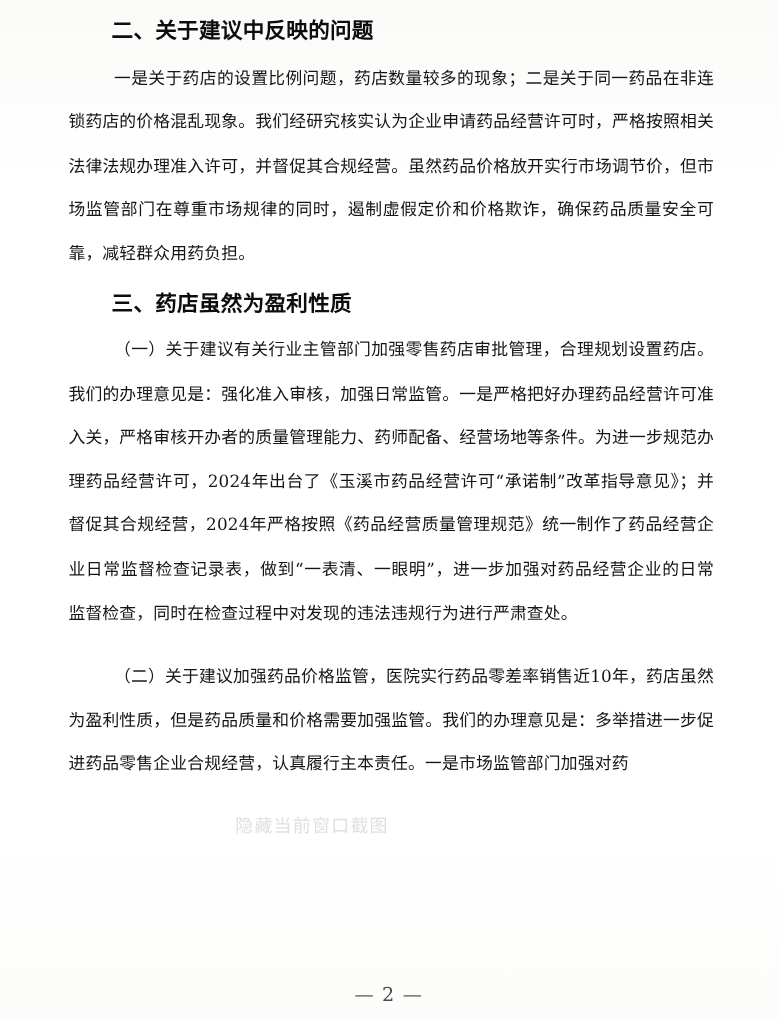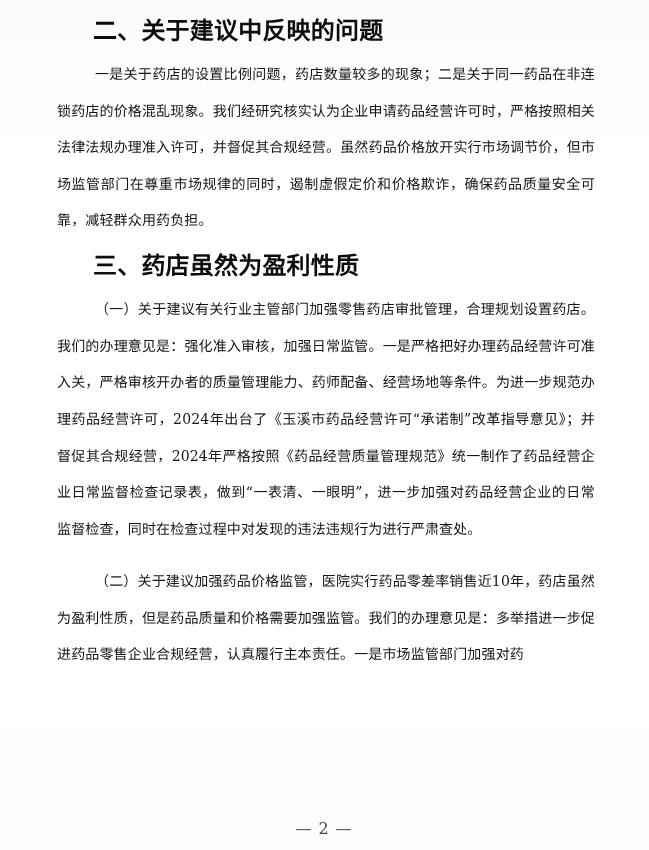--- a/index.html
+++ b/index.html
@@ -38,21 +38,21 @@
     z-index: 2;
     padding: 0 54px 0 57px;
     box-sizing: border-box;
     width: 649px;
   }
 
   
   .heading {
     font-family: "DejaVu Sans", "Liberation Sans", sans-serif;
     font-weight: 700;
-    font-size: 24px;
+    font-size: 18px;
     line-height: 1.42;
     color: #0d0d0d;
     text-indent: 36px;
     letter-spacing: 0.2px;
     margin: 0;
     white-space: nowrap;
   }
 
   .h-gap-top-1 { padding-top: 14px; }
   .h-gap-top-2 { padding-top: 10px; }
@@ -120,18 +120,19 @@
     <p class="para para-gap">一是关于药店的设置比例问题，药店数量较多的现象；二是关于同一药品在非连锁药店的价格混乱现象。我们经研究核实认为企业申请药品经营许可时，严格按照相关法律法规办理准入许可，并督促其合规经营。虽然药品价格放开实行市场调节价，但市场监管部门在尊重市场规律的同时，遏制虚假定价和价格欺诈，确保药品质量安全可靠，减轻群众用药负担。</p>
 
     <h2 class="heading h-gap-top-2">三、药店虽然为盈利性质</h2>
 
     <p class="para para-gap">（一）关于建议有关行业主管部门加强零售药店审批管理，合理规划设置药店。我们的办理意见是：强化准入审核，加强日常监管。一是严格把好办理药品经营许可准入关，严格审核开办者的质量管理能力、药师配备、经营场地等条件。为进一步规范办理药品经营许可，2024年出台了《玉溪市药品经营许可“承诺制”改革指导意见》；并督促其合规经营，2024年严格按照《药品经营质量管理规范》统一制作了药品经营企业日常监督检查记录表，做到“一表清、一眼明”，进一步加强对药品经营企业的日常监督检查，同时在检查过程中对发现的违法违规行为进行严肃查处。</p>
 
     <p class="para para-gap-lg">（二）关于建议加强药品价格监管，医院实行药品零差率销售近10年，药店虽然为盈利性质，但是药品质量和价格需要加强监管。我们的办理意见是：多举措进一步促进药品零售企业合规经营，认真履行主本责任。一是市场监管部门加强对药</p>
 
   </div>
 
+  <div class="watermark">隐藏当前窗口截图</div>
 
   <div class="footer">
     <span class="pg-dash">—</span><span>2</span><span class="pg-dash">—</span>
   </div>
 
 </div>
 
 </body></html>

